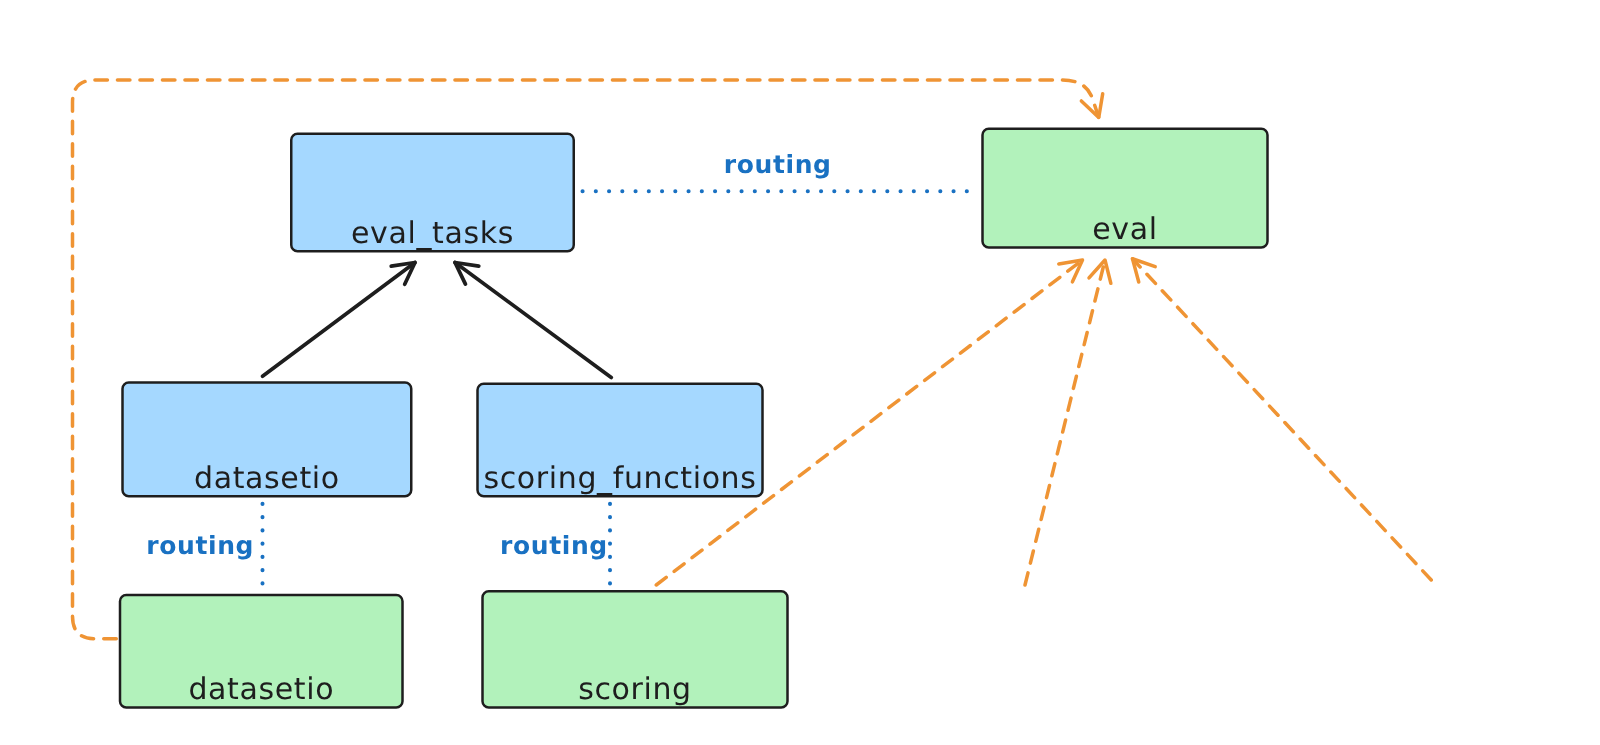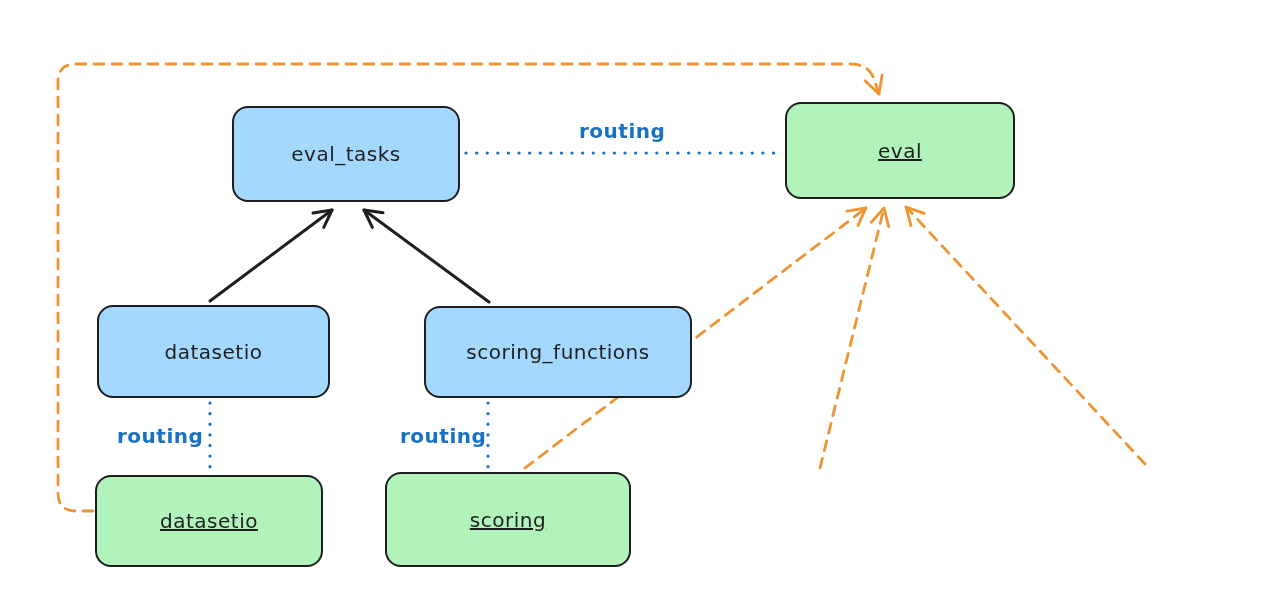--- a/index.html
+++ b/index.html
@@ -18,31 +18,31 @@
   svg.edges {
     position: absolute;
     left: 0; top: 0;
     width: 1280px;
     height: 596px;
   }
   .node {
     position: absolute;
     box-sizing: border-box;
     border: 2.5px solid #1e1e1e;
-    border-radius: 16px;
+    border-radius: 6px;
     display: flex;
-    align-items: center;
+    align-items: flex-end;
     justify-content: center;
-    font-size: 20px;
+    font-size: 24px;
     color: #1e1e1e;
     letter-spacing: 0.5px;
     background: #ffffff;
   }
   .node.api { background: #a5d8ff; }
-  .node.provider { background: #b2f2bb; text-decoration: underline; }
+  .node.provider { background: #b2f2bb; }
   .edge-label {
     position: absolute;
     font-size: 20px;
     font-weight: 600;
     color: #1971c2;
     letter-spacing: 0.5px;
     white-space: nowrap;
   }
 </style>
 </head>
@@ -72,21 +72,21 @@
     <line x1="820" y1="468" x2="884" y2="208" stroke="#ef9434" stroke-width="2.8" stroke-linecap="round" stroke-dasharray="10 8" marker-end="url(#arrow-orange)"></line>
     <line x1="1145" y1="464" x2="906" y2="207" stroke="#ef9434" stroke-width="2.8" stroke-linecap="round" stroke-dasharray="10 8" marker-end="url(#arrow-orange)"></line>
   </svg>
 
   <div class="node api" style="left:232px; top:106px; width:228px; height:96px;">
     <span>eval_tasks</span>
   </div>
   <div class="node api" style="left:97px; top:305px; width:233px; height:93px;">
     <span>datasetio</span>
   </div>
-  <div class="node api" style="left:381px; top:306px; width:268px; height:92px;margin-left:43px;">
+  <div class="node api" style="left:381px; top:306px; width:230px; height:92px;">
     <span>scoring_functions</span>
   </div>
 
   <div class="node provider" style="left:785px; top:102px; width:230px; height:97px;">
     <span>eval</span>
   </div>
   <div class="node provider" style="left:95px; top:475px; width:228px; height:92px;">
     <span>datasetio</span>
   </div>
   <div class="node provider" style="left:385px; top:472px; width:246px; height:95px;">

